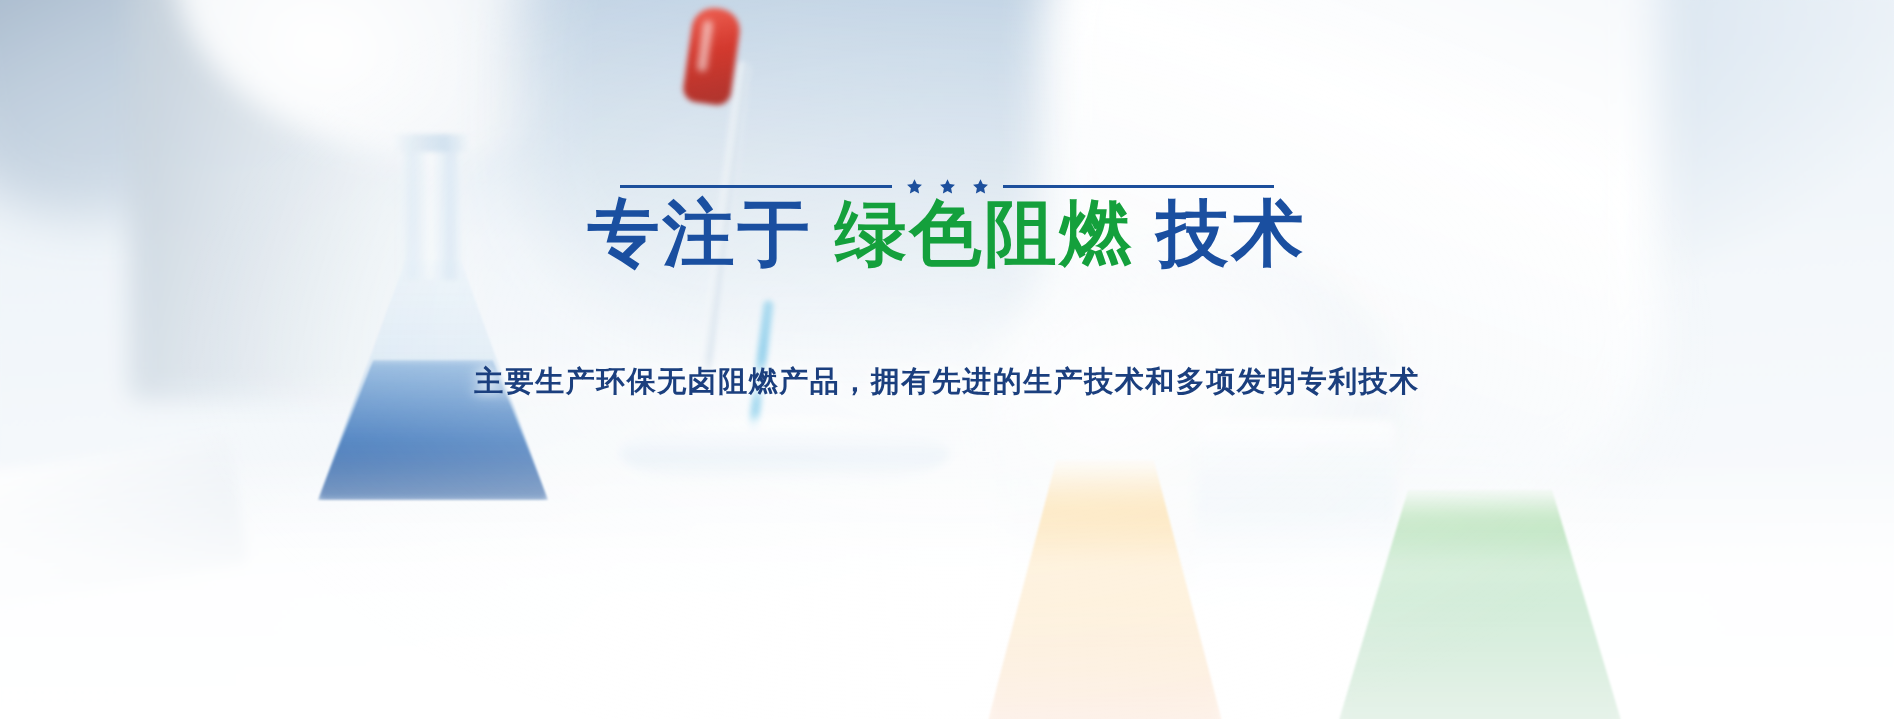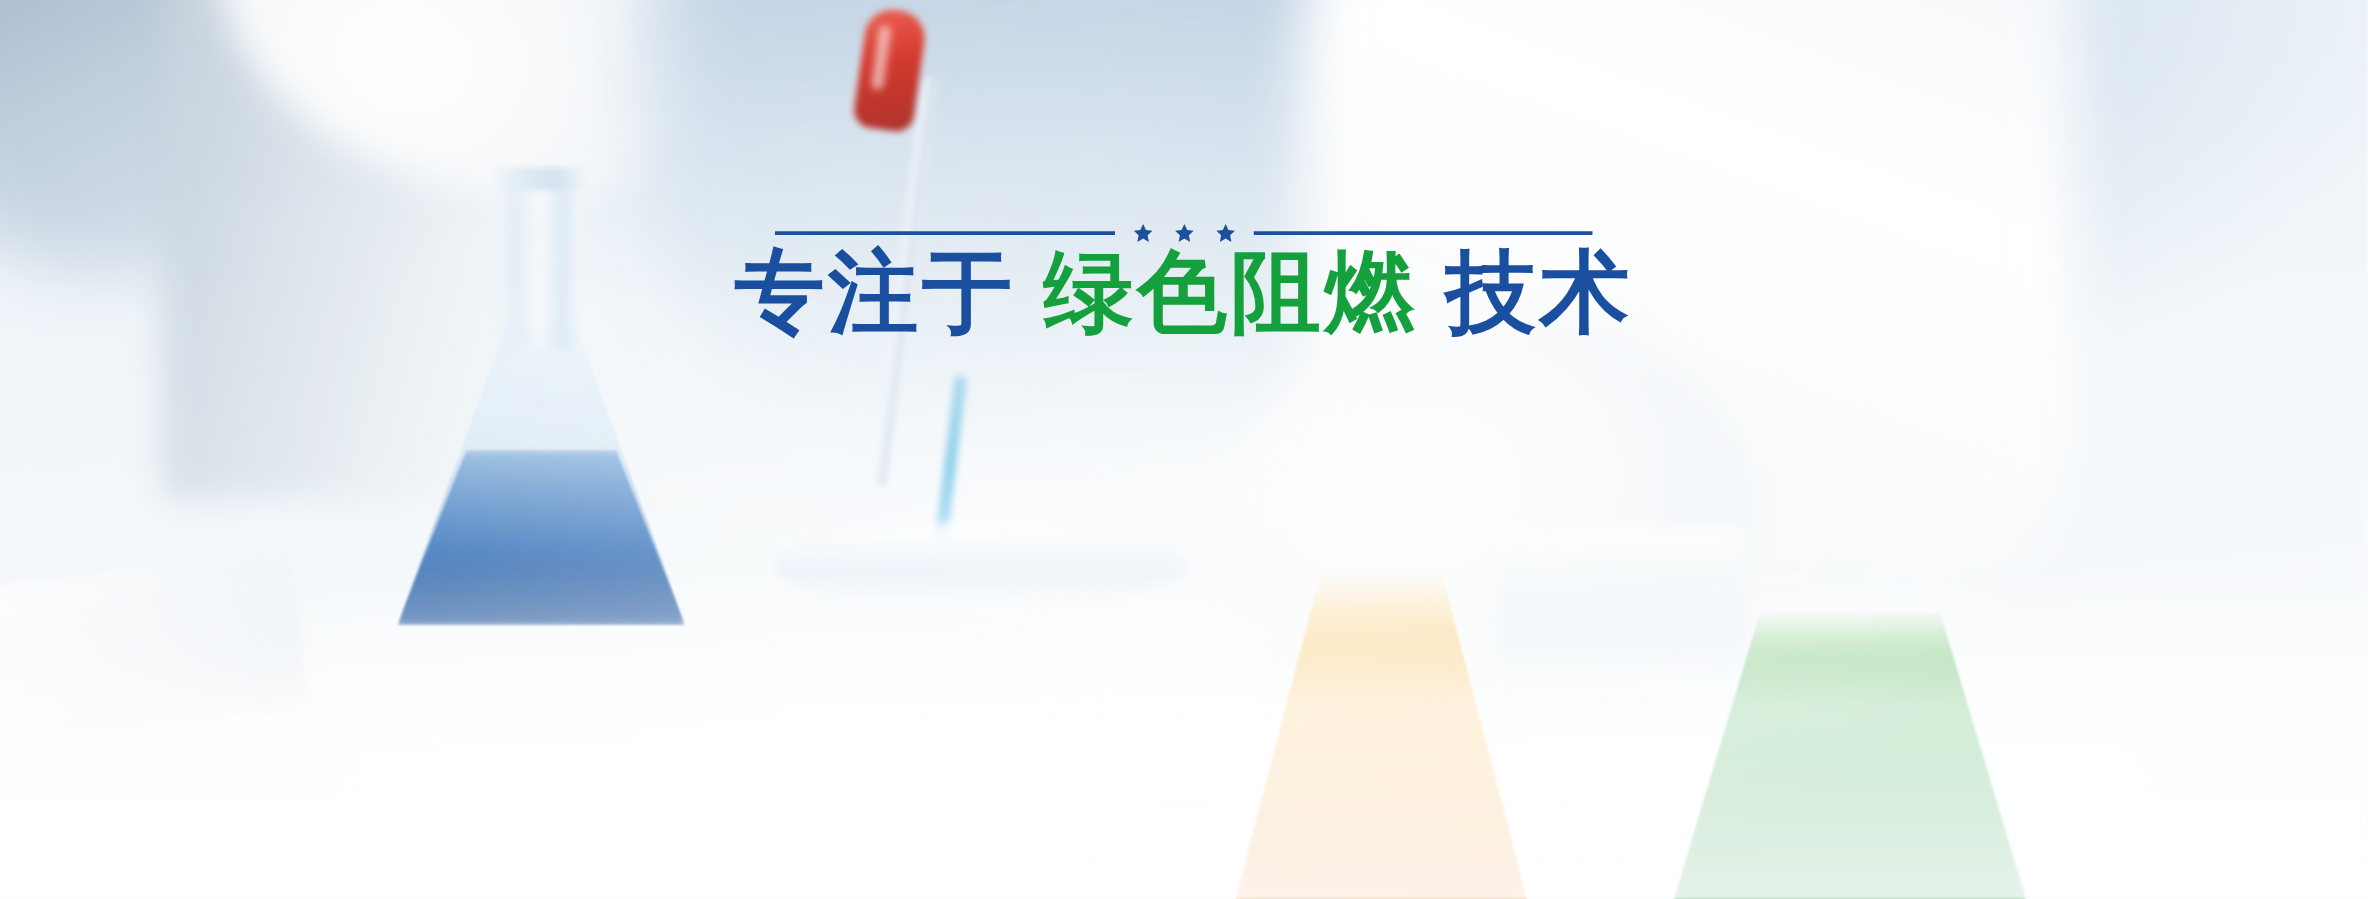--- a/index.html
+++ b/index.html
@@ -390,15 +390,16 @@
         </span>
       </span>
       <span class="rule-line"></span>
     </div>
 
     <div class="title">
       <span class="t-blue">专注于</span><span class="t-gap"></span><span class="t-green">绿色阻燃</span><span class="t-gap"></span><span class="t-blue">技术</span>
     </div>
 
 
+    <div class="tagline">主要生产环保无卤阻燃产品，拥有先进的生产技术和多项发明专利技术</div>
 
   </div>
 </div>
 
 </body></html>

